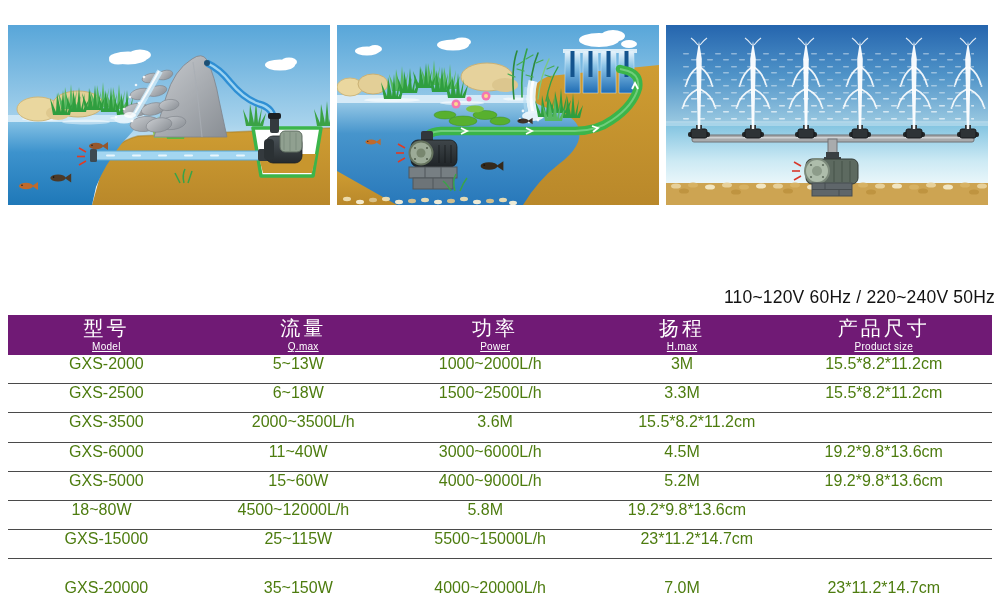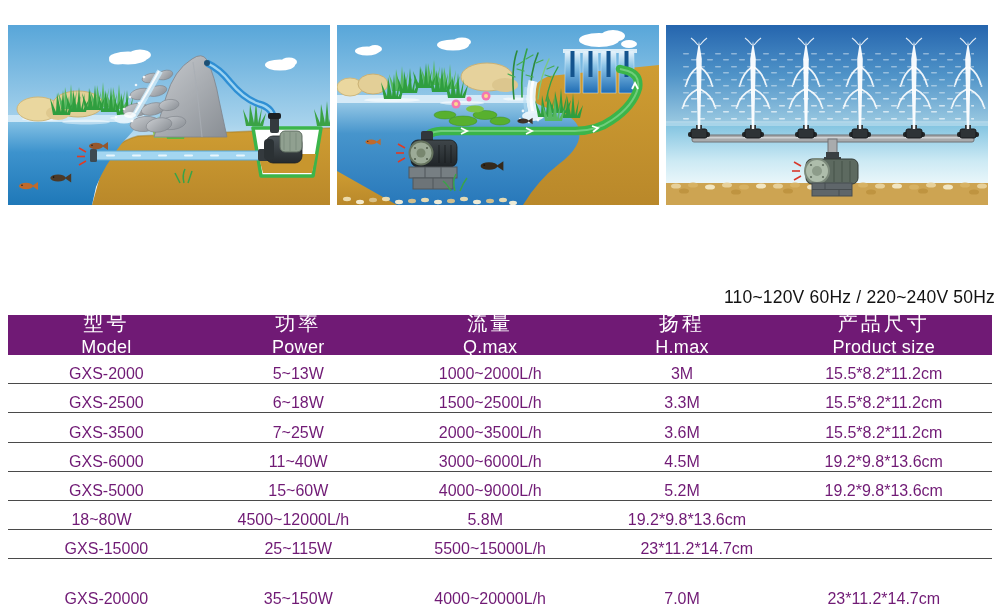--- a/index.html
+++ b/index.html
@@ -8,22 +8,22 @@
     font-family:"Liberation Sans", sans-serif;
   }
   .scenes{position:absolute;left:8px;top:25px;width:980px;height:180px;display:flex;gap:7px;}
   .scene{flex:1;height:180px;overflow:hidden;}
   .scene svg{display:block;width:100%;height:100%;}
   .voltage{position:absolute;top:287px;right:5px;font-size:17.5px;color:#121212;letter-spacing:.2px;white-space:nowrap;margin-left:40px;}
   .spec-table{position:absolute;top:315px;left:8px;width:984px;}
   .thead{display:flex;background:#701a75;height:40px;color:#ffffff;align-items:stretch;}
   .th{display:flex;flex-direction:column;align-items:center;justify-content:center;line-height:1.25;}
   .th .cn{font-size:20px;letter-spacing:3px;}
-  .th .en{font-size:18px;letter-spacing:.3px;}
-  .tr{display:flex;height:28.2px;align-items:flex-end;border-bottom:1px solid #4a4a4a;font-size:16px;color:#701a75;}
+  .th .en{font-size:10px;letter-spacing:.3px;text-decoration:underline;}
+  .tr{display:flex;height:28.2px;align-items:flex-start;border-bottom:1px solid #4a4a4a;font-size:16px;color:#4d7c0f;}
   .tr:last-child{border-bottom:none;margin-top:20px;}
   .td{text-align:center;white-space:nowrap;}
   .c0{width:20%;} .c1{width:19%;} .c2{width:20%;} .c3{width:19%;} .c4{width:22%;}
 </style>
 </head>
 <body>
 
 <div class="scenes">
 
   <div class="scene">
@@ -495,27 +495,27 @@
 </div>
 
 <div class="voltage">110~120V 60Hz / 220~240V 50Hz</div>
 
 <div class="spec-table">
   <div class="thead">
     <div class="th c0">
       <div class="cn">型号</div>
       <div class="en">Model</div>
     </div>
+    <div class="th c2">
+      <div class="cn">流量</div>
+      <div class="en">Q.max</div>
+    </div>
     <div class="th c1">
       <div class="cn">功率</div>
       <div class="en">Power</div>
-    </div>
-    <div class="th c2">
-      <div class="cn">流量</div>
-      <div class="en">Q.max</div>
     </div>
     <div class="th c3">
       <div class="cn">扬程</div>
       <div class="en">H.max</div>
     </div>
     <div class="th c4">
       <div class="cn">产品尺寸</div>
       <div class="en">Product size</div>
     </div>
   </div>
@@ -529,21 +529,20 @@
       </div>
       <div class="tr">
         <div class="td c0">GXS-2500</div>
         <div class="td c1">6~18W</div>
         <div class="td c2">1500~2500L/h</div>
         <div class="td c3">3.3M</div>
         <div class="td c4">15.5*8.2*11.2cm</div>
       </div>
       <div class="tr">
         <div class="td c0">GXS-3500</div>
-        <div class="td c1">7~25W</div>
         <div class="td c2">2000~3500L/h</div>
         <div class="td c3">3.6M</div>
         <div class="td c4">15.5*8.2*11.2cm</div>
       </div>
       <div class="tr">
         <div class="td c0">GXS-6000</div>
         <div class="td c1">11~40W</div>
         <div class="td c2">3000~6000L/h</div>
         <div class="td c3">4.5M</div>
         <div class="td c4">19.2*9.8*13.6cm</div>

